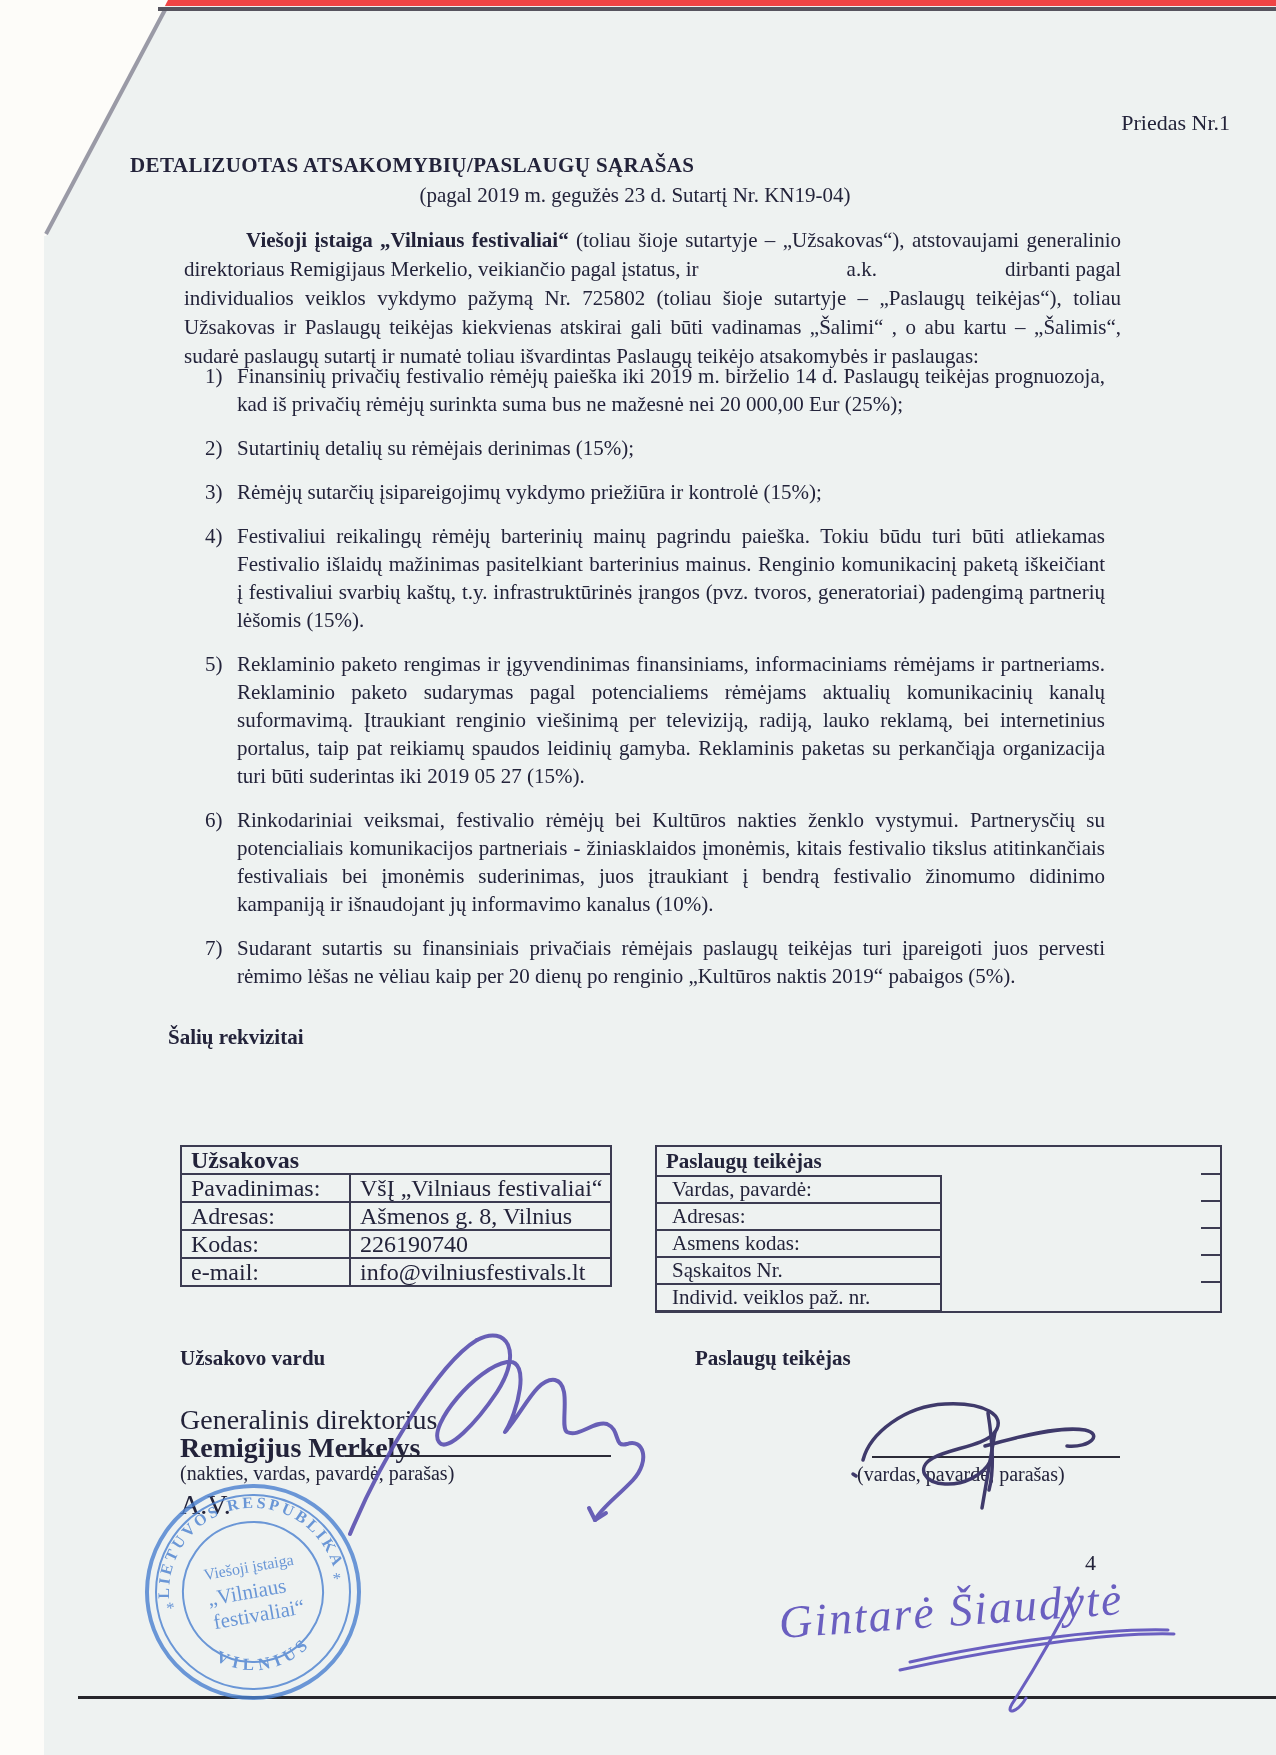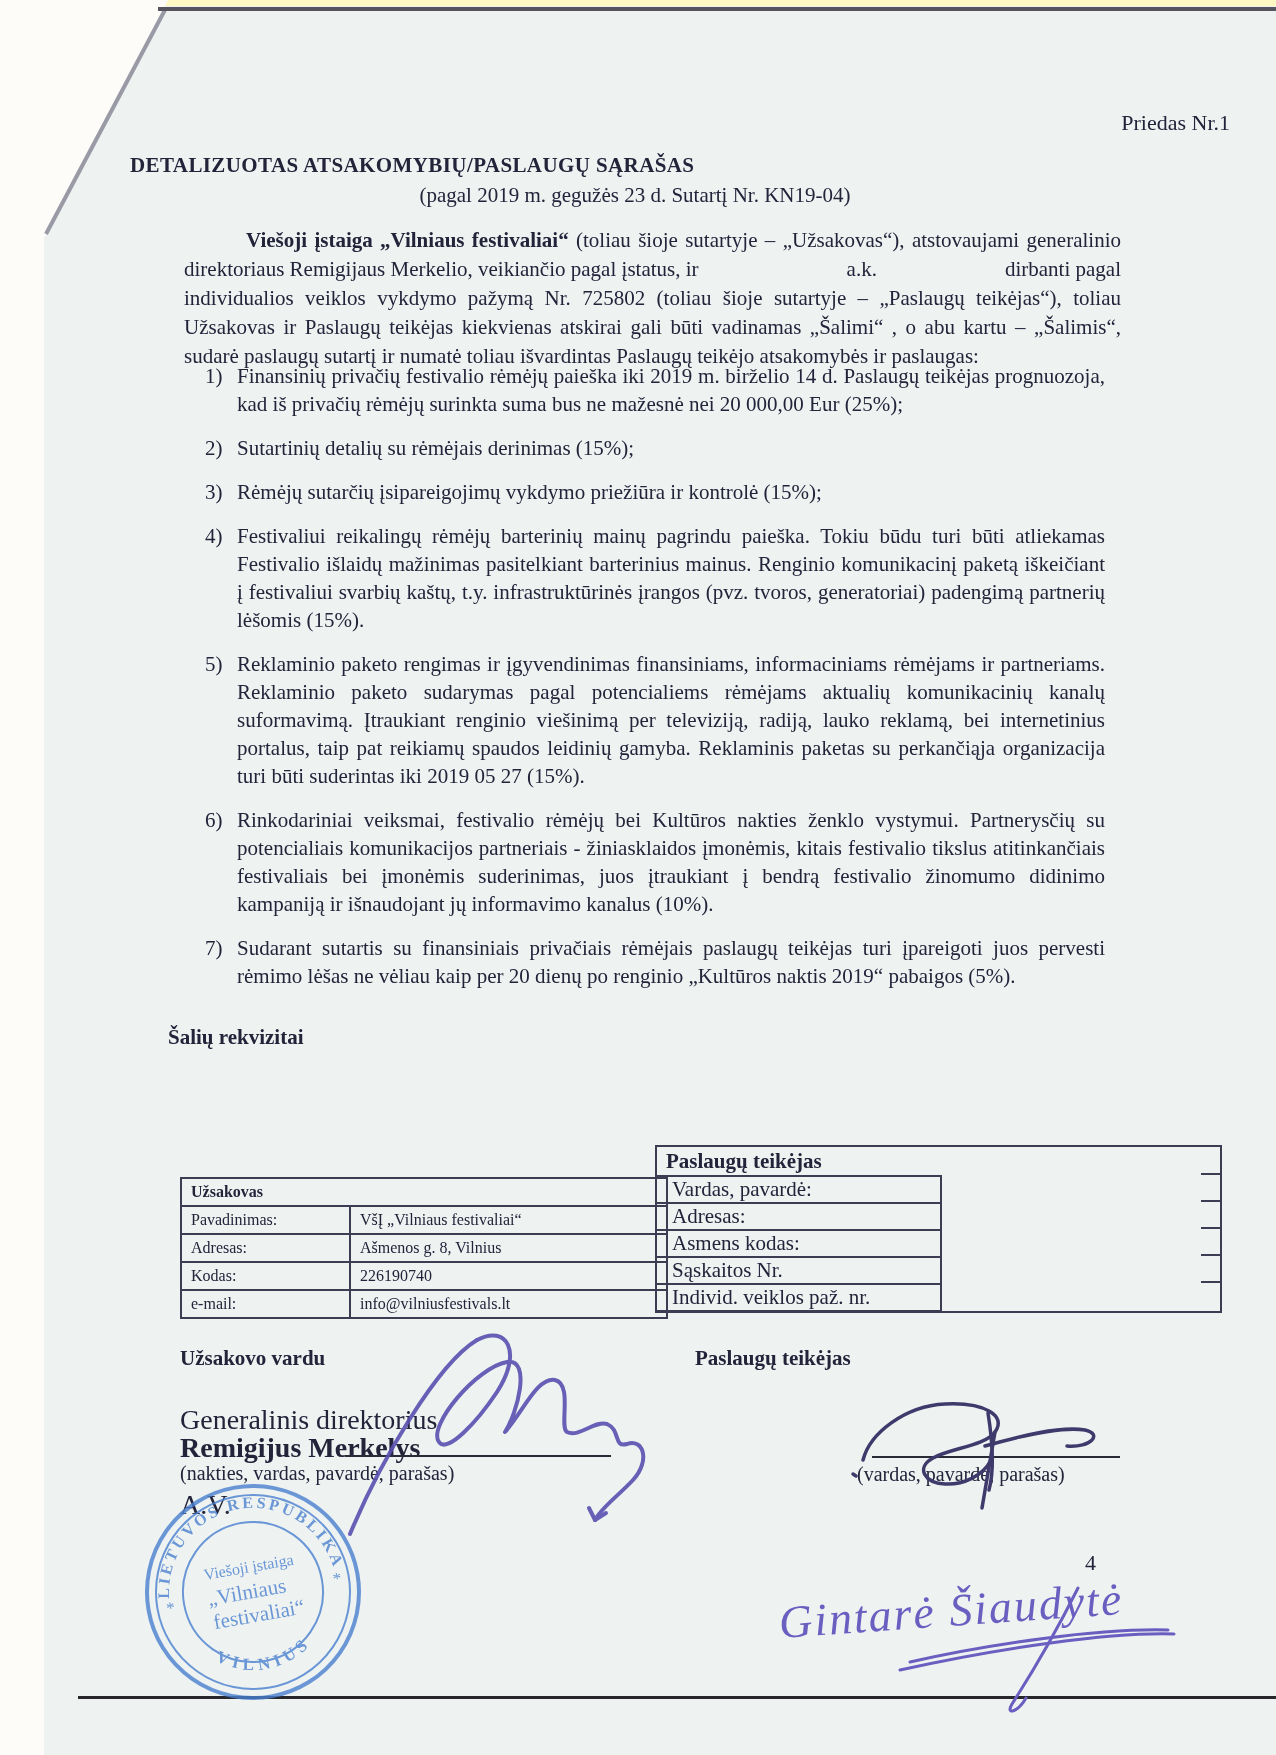--- a/index.html
+++ b/index.html
@@ -1,17 +1,17 @@
 <!DOCTYPE html>
 <html><head>
 <meta charset="utf-8">
 <style>
   html,body{margin:0;padding:0;background:#ffffff;}
   .scan{position:relative;width:1276px;height:1755px;overflow:hidden;
-        font-family:"Liberation Serif",serif;color:#23233a;background:#fef9c3;}
+        font-family:"Liberation Serif",serif;color:#23233a;background:#ef4444;}
   .page-bg{position:absolute;left:0;top:6px;right:0;bottom:0;background:#eef2f1;}
   .left-strip{position:absolute;left:0;top:0;width:44px;height:100%;background:#fdfcf9;}
   .corner-fold{position:absolute;left:0;top:0;width:170px;height:238px;background:#fdfcf9;
                clip-path:polygon(0 0,168px 0,46px 236px,0 236px);}
   .fold-line{position:absolute;left:0;top:0;pointer-events:none;}
   .top-edge-line{position:absolute;left:158px;right:0;top:7px;height:4px;background:#55545e;}
   .bottom-edge-line{position:absolute;left:78px;right:0;top:1696px;height:3px;background:#26262b;}
 
   .corner-label{position:absolute;top:110px;right:46px;font-size:22px;}
   .doc-title{position:absolute;left:130px;top:153px;width:1010px;
@@ -23,22 +23,22 @@
   .gap1{display:inline-block;width:148px;}
   .gap2{display:inline-block;width:128px;}
 
   .list{position:absolute;left:205px;top:362px;width:900px;font-size:21px;line-height:28px;}
   .item{display:flex;margin-bottom:16px;}
   .item .num{width:32px;flex:none;}
   .item .txt{flex:1;text-align:justify;}
 
   .req-heading{position:absolute;left:168px;top:1025px;font-size:21px;font-weight:bold;}
 
-  table.client-table{position:absolute;left:180px;top:1145px;width:488px;border-collapse:collapse;
-        font-size:16px;margin-top:32px;}
+  table.client-table{position:absolute;left:180px;top:1145px;width:432px;border-collapse:collapse;
+        font-size:24px;}
   table.client-table td{border:2px solid #3c3c52;padding:0 0 0 9px;height:26px;line-height:26px;}
   table.client-table td.th{font-weight:bold;}
   table.client-table td.c1{width:158px;}
 
   .prov-table{position:absolute;left:655px;top:1145px;width:563px;height:164px;
               border:2px solid #3c3c52;font-size:21px;}
   .prov-header{height:28px;line-height:28px;padding-left:9px;font-weight:bold;}
   .prov-rows{position:absolute;left:-2px;top:28px;width:287px;}
   .prov-row{border:2px solid #3c3c52;border-bottom:none;height:25px;line-height:25px;padding-left:15px;}
   .prov-row:last-child{border-bottom:2px solid #3c3c52;}

